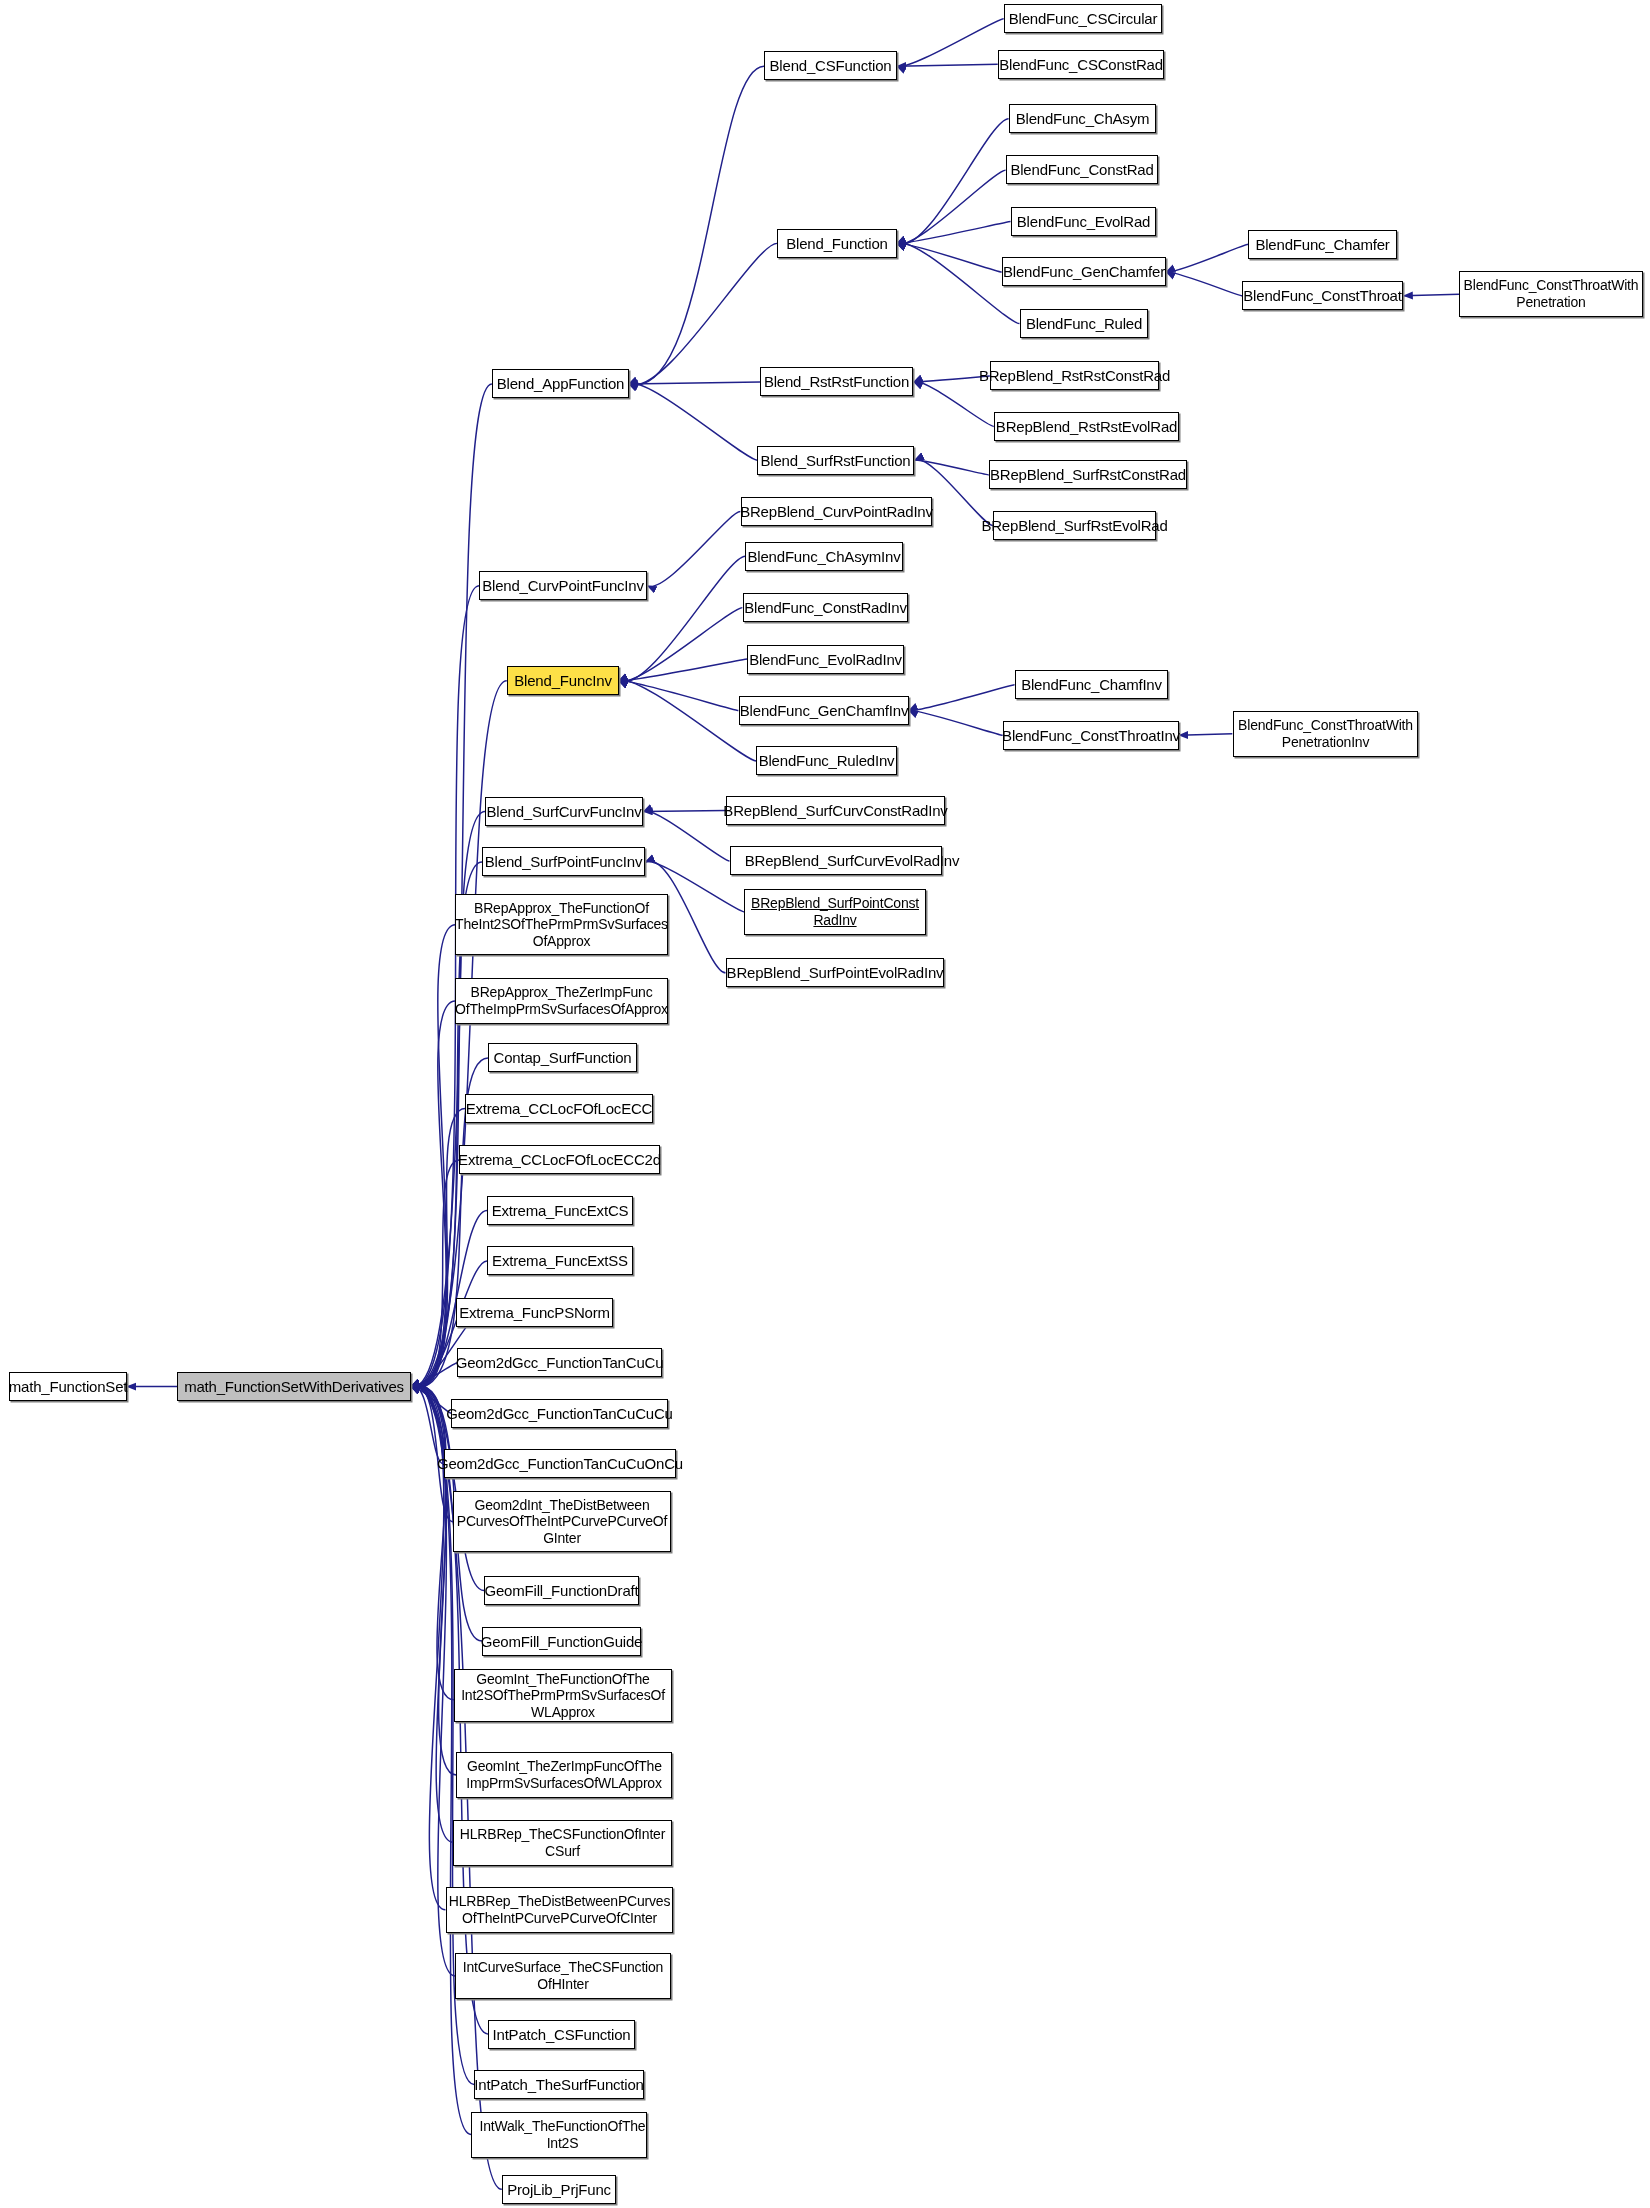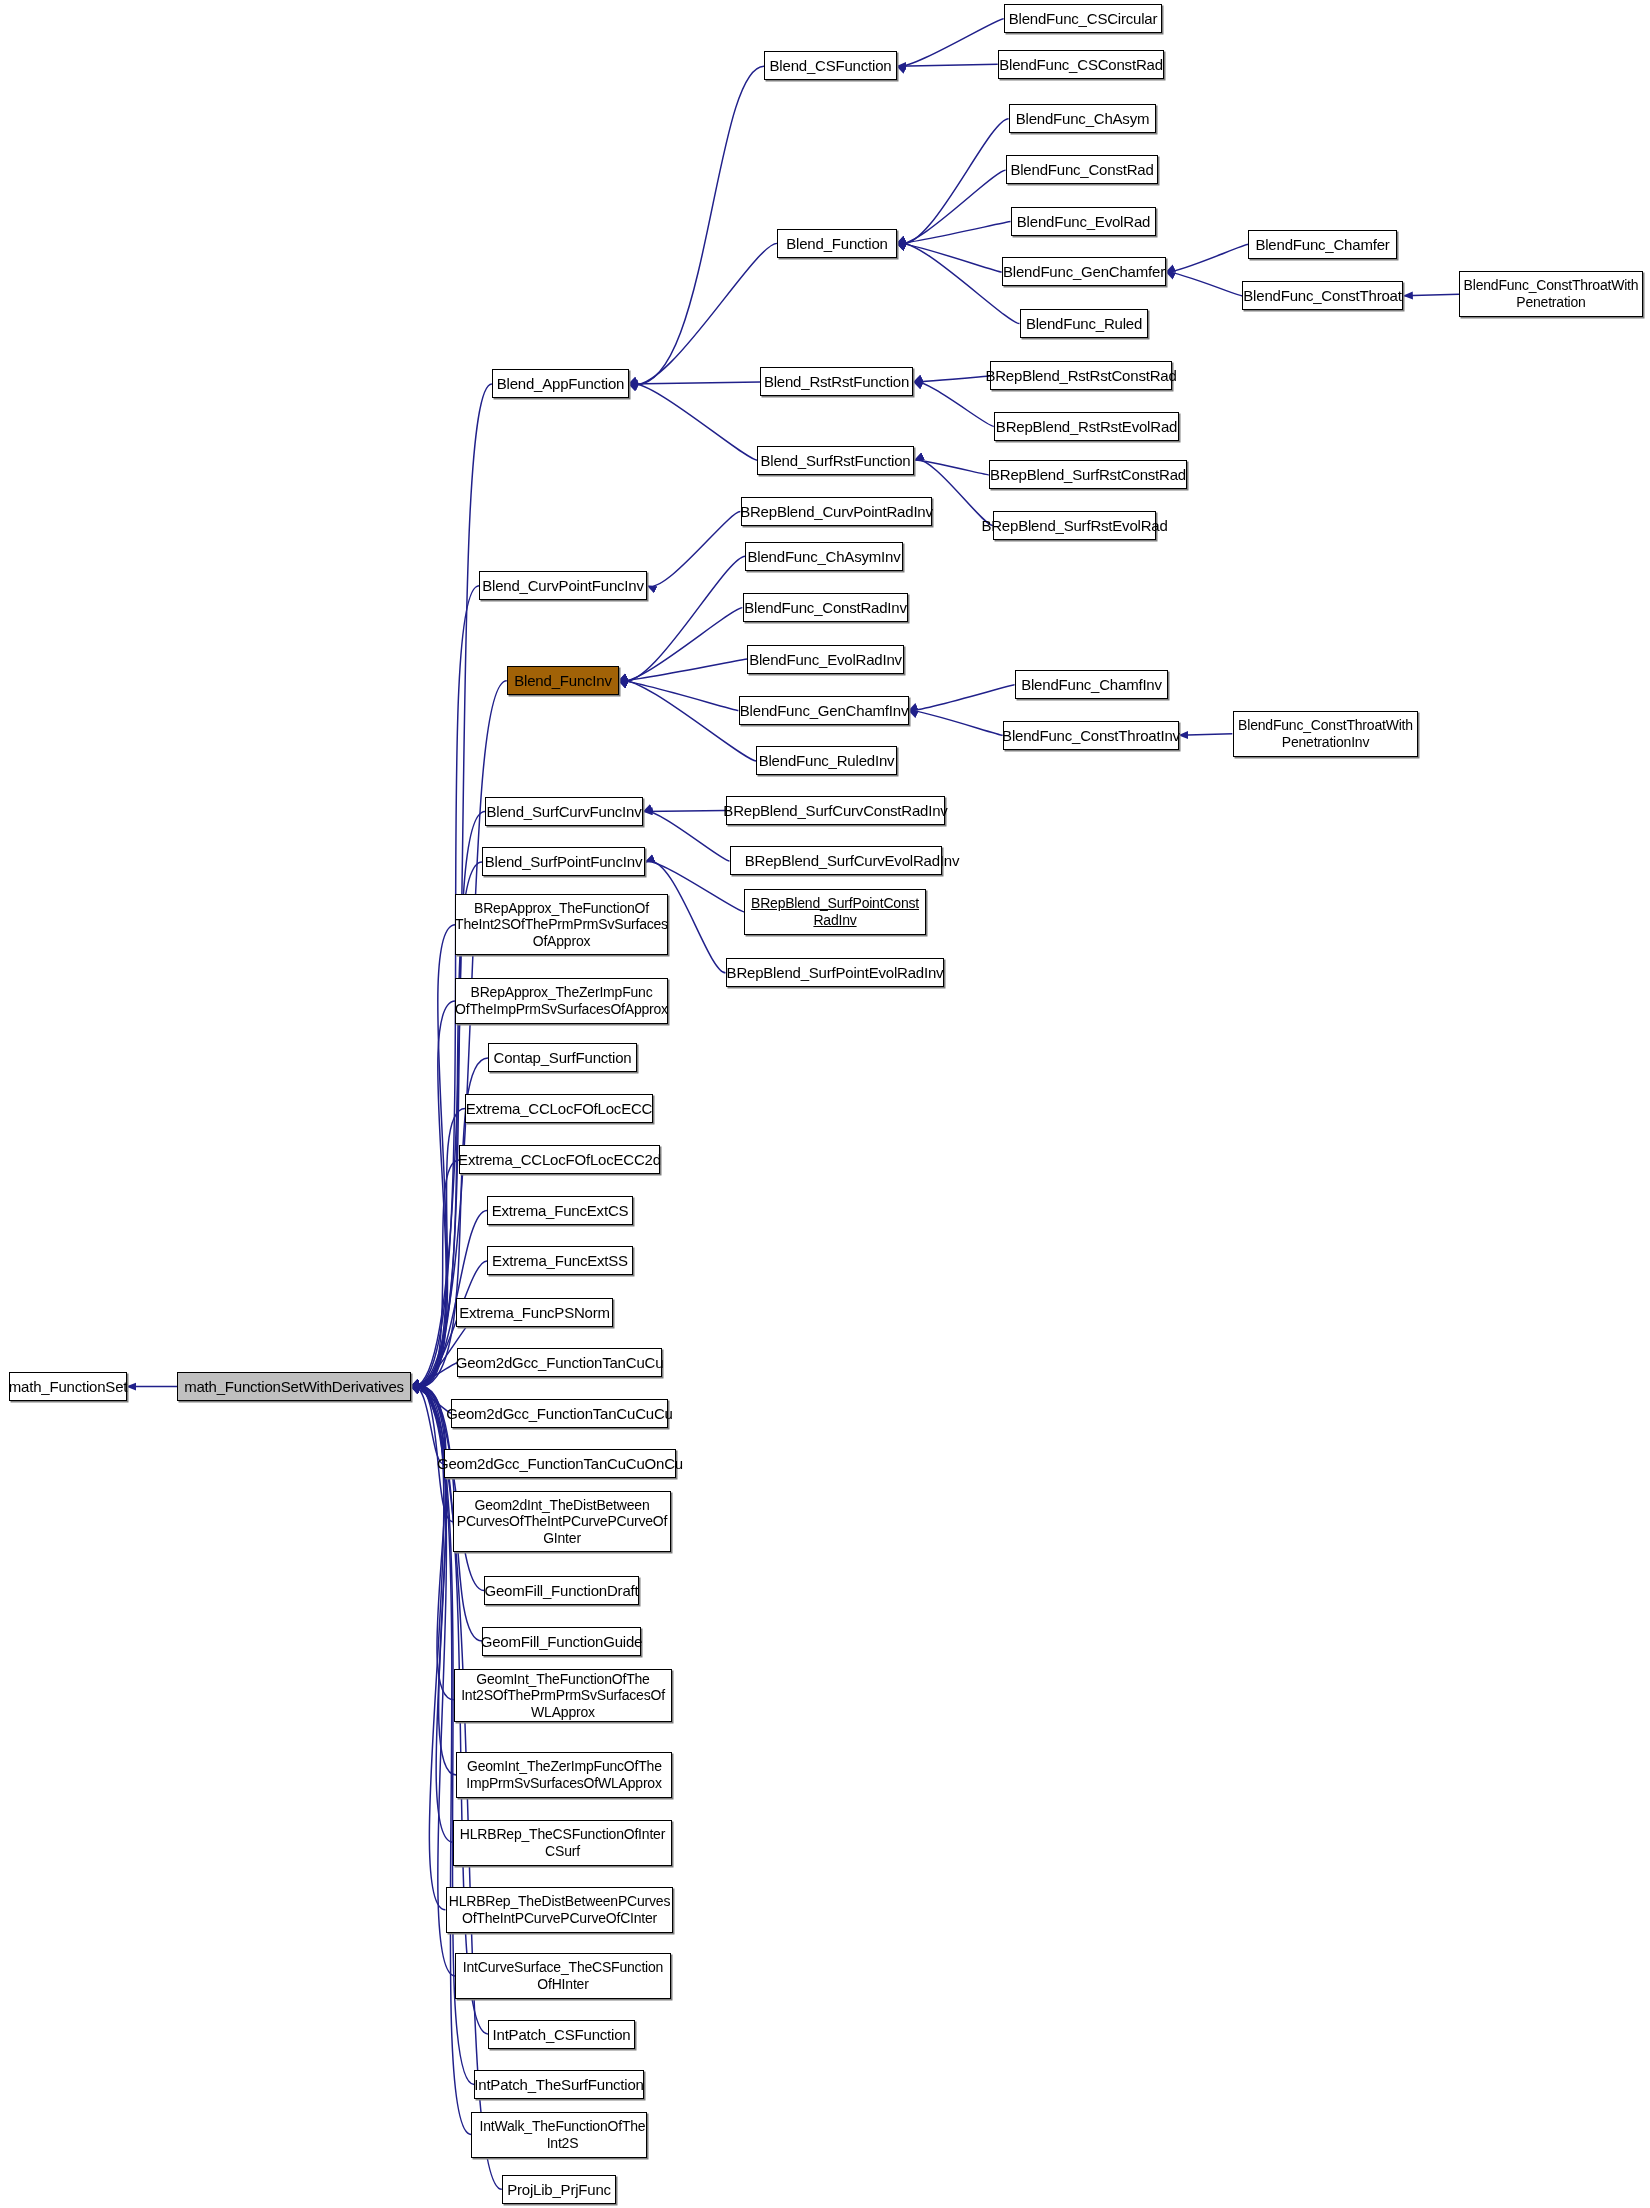--- a/index.html
+++ b/index.html
@@ -107,28 +107,28 @@
       <div class="node" style="left: 1006px; top: 155px; width: 152px; height: 29px; background: rgb(255, 255, 255); border-color: rgb(0, 0, 0); box-shadow: rgb(128, 128, 128) 1.5px 1.5px 0px 0px;"><span>BlendFunc_ConstRad</span></div>
       <div class="node" style="left: 1011px; top: 207px; width: 145px; height: 29px; background: rgb(255, 255, 255); border-color: rgb(0, 0, 0); box-shadow: rgb(128, 128, 128) 1.5px 1.5px 0px 0px;"><span>BlendFunc_EvolRad</span></div>
       <div class="node" style="left: 1002px; top: 257px; width: 164px; height: 29px; background: rgb(255, 255, 255); border-color: rgb(0, 0, 0); box-shadow: rgb(128, 128, 128) 1.5px 1.5px 0px 0px;"><span>BlendFunc_GenChamfer</span></div>
       <div class="node" style="left: 1020px; top: 309px; width: 128px; height: 29px; background: rgb(255, 255, 255); border-color: rgb(0, 0, 0); box-shadow: rgb(128, 128, 128) 1.5px 1.5px 0px 0px;"><span>BlendFunc_Ruled</span></div>
       <div class="node" style="left: 1248px; top: 230px; width: 149px; height: 29px; background: rgb(255, 255, 255); border-color: rgb(0, 0, 0); box-shadow: rgb(128, 128, 128) 1.5px 1.5px 0px 0px;"><span>BlendFunc_Chamfer</span></div>
       <div class="node" style="left: 1242px; top: 281px; width: 161px; height: 29px; background: rgb(255, 255, 255); border-color: rgb(0, 0, 0); box-shadow: rgb(128, 128, 128) 1.5px 1.5px 0px 0px;"><span>BlendFunc_ConstThroat</span></div>
       <div class="node" style="left: 1459px; top: 271px; width: 184px; height: 46px; background: rgb(255, 255, 255); border-color: rgb(0, 0, 0); box-shadow: rgb(128, 128, 128) 1.5px 1.5px 0px 0px;"><span style="font-size: 14px;">BlendFunc_ConstThroatWith
 Penetration</span></div>
       <div class="node" style="left: 492px; top: 369px; width: 137px; height: 29px; background: rgb(255, 255, 255); border-color: rgb(0, 0, 0); box-shadow: rgb(128, 128, 128) 1.5px 1.5px 0px 0px;"><span>Blend_AppFunction</span></div>
       <div class="node" style="left: 760px; top: 367px; width: 153px; height: 29px; background: rgb(255, 255, 255); border-color: rgb(0, 0, 0); box-shadow: rgb(128, 128, 128) 1.5px 1.5px 0px 0px;"><span>Blend_RstRstFunction</span></div>
-      <div class="node" style="left: 990px; top: 361px; width: 182px; height: 29px; background: rgb(255, 255, 255); border-color: rgb(0, 0, 0); box-shadow: rgb(128, 128, 128) 1.5px 1.5px 0px 0px;"><span>BRepBlend_RstRstConstRad</span></div>
+      <div class="node" style="left: 990px; top: 361px; width: 169px; height: 29px; background: rgb(255, 255, 255); border-color: rgb(0, 0, 0); box-shadow: rgb(128, 128, 128) 1.5px 1.5px 0px 0px;"><span>BRepBlend_RstRstConstRad</span></div>
       <div class="node" style="left: 994px; top: 412px; width: 185px; height: 29px; background: rgb(255, 255, 255); border-color: rgb(0, 0, 0); box-shadow: rgb(128, 128, 128) 1.5px 1.5px 0px 0px;"><span>BRepBlend_RstRstEvolRad</span></div>
       <div class="node" style="left: 757px; top: 446px; width: 157px; height: 29px; background: rgb(255, 255, 255); border-color: rgb(0, 0, 0); box-shadow: rgb(128, 128, 128) 1.5px 1.5px 0px 0px;"><span>Blend_SurfRstFunction</span></div>
       <div class="node" style="left: 989px; top: 460px; width: 198px; height: 29px; background: rgb(255, 255, 255); border-color: rgb(0, 0, 0); box-shadow: rgb(128, 128, 128) 1.5px 1.5px 0px 0px;"><span>BRepBlend_SurfRstConstRad</span></div>
       <div class="node" style="left: 993px; top: 511px; width: 163px; height: 29px; background: rgb(255, 255, 255); border-color: rgb(0, 0, 0); box-shadow: rgb(128, 128, 128) 1.5px 1.5px 0px 0px;"><span>BRepBlend_SurfRstEvolRad</span></div>
       <div class="node" style="left: 741px; top: 497px; width: 191px; height: 29px; background: rgb(255, 255, 255); border-color: rgb(0, 0, 0); box-shadow: rgb(128, 128, 128) 1.5px 1.5px 0px 0px;"><span>BRepBlend_CurvPointRadInv</span></div>
       <div class="node" style="left: 479px; top: 571px; width: 168px; height: 29px; background: rgb(255, 255, 255); border-color: rgb(0, 0, 0); box-shadow: rgb(128, 128, 128) 1.5px 1.5px 0px 0px;"><span>Blend_CurvPointFuncInv</span></div>
-      <div class="node" style="left: 507px; top: 666px; width: 112px; height: 29px; background: #a16207; border-color: rgb(0, 0, 0); box-shadow: rgb(128, 128, 128) 1.5px 1.5px 0px 0px;"><span>Blend_FuncInv</span></div>
+      <div class="node" style="left: 507px; top: 666px; width: 112px; height: 29px; background: #fde047; border-color: rgb(0, 0, 0); box-shadow: rgb(128, 128, 128) 1.5px 1.5px 0px 0px;"><span>Blend_FuncInv</span></div>
       <div class="node" style="left: 745px; top: 542px; width: 158px; height: 29px; background: rgb(255, 255, 255); border-color: rgb(0, 0, 0); box-shadow: rgb(128, 128, 128) 1.5px 1.5px 0px 0px;"><span>BlendFunc_ChAsymInv</span></div>
       <div class="node" style="left: 743px; top: 593px; width: 165px; height: 29px; background: rgb(255, 255, 255); border-color: rgb(0, 0, 0); box-shadow: rgb(128, 128, 128) 1.5px 1.5px 0px 0px;"><span>BlendFunc_ConstRadInv</span></div>
       <div class="node" style="left: 747px; top: 645px; width: 157px; height: 29px; background: rgb(255, 255, 255); border-color: rgb(0, 0, 0); box-shadow: rgb(128, 128, 128) 1.5px 1.5px 0px 0px;"><span>BlendFunc_EvolRadInv</span></div>
       <div class="node" style="left: 739px; top: 696px; width: 170px; height: 29px; background: rgb(255, 255, 255); border-color: rgb(0, 0, 0); box-shadow: rgb(128, 128, 128) 1.5px 1.5px 0px 0px;"><span>BlendFunc_GenChamfInv</span></div>
       <div class="node" style="left: 756px; top: 746px; width: 141px; height: 29px; background: rgb(255, 255, 255); border-color: rgb(0, 0, 0); box-shadow: rgb(128, 128, 128) 1.5px 1.5px 0px 0px;"><span>BlendFunc_RuledInv</span></div>
       <div class="node" style="left: 1015px; top: 670px; width: 153px; height: 29px; background: rgb(255, 255, 255); border-color: rgb(0, 0, 0); box-shadow: rgb(128, 128, 128) 1.5px 1.5px 0px 0px;"><span>BlendFunc_ChamfInv</span></div>
       <div class="node" style="left: 1003px; top: 721px; width: 176px; height: 29px; background: rgb(255, 255, 255); border-color: rgb(0, 0, 0); box-shadow: rgb(128, 128, 128) 1.5px 1.5px 0px 0px;"><span>BlendFunc_ConstThroatInv</span></div>
       <div class="node" style="left: 1233px; top: 711px; width: 185px; height: 46px; background: rgb(255, 255, 255); border-color: rgb(0, 0, 0); box-shadow: rgb(128, 128, 128) 1.5px 1.5px 0px 0px;"><span style="font-size: 14px;">BlendFunc_ConstThroatWith
 PenetrationInv</span></div>
       <div class="node" style="left: 485px; top: 797px; width: 158px; height: 29px; background: rgb(255, 255, 255); border-color: rgb(0, 0, 0); box-shadow: rgb(128, 128, 128) 1.5px 1.5px 0px 0px;"><span>Blend_SurfCurvFuncInv</span></div>

